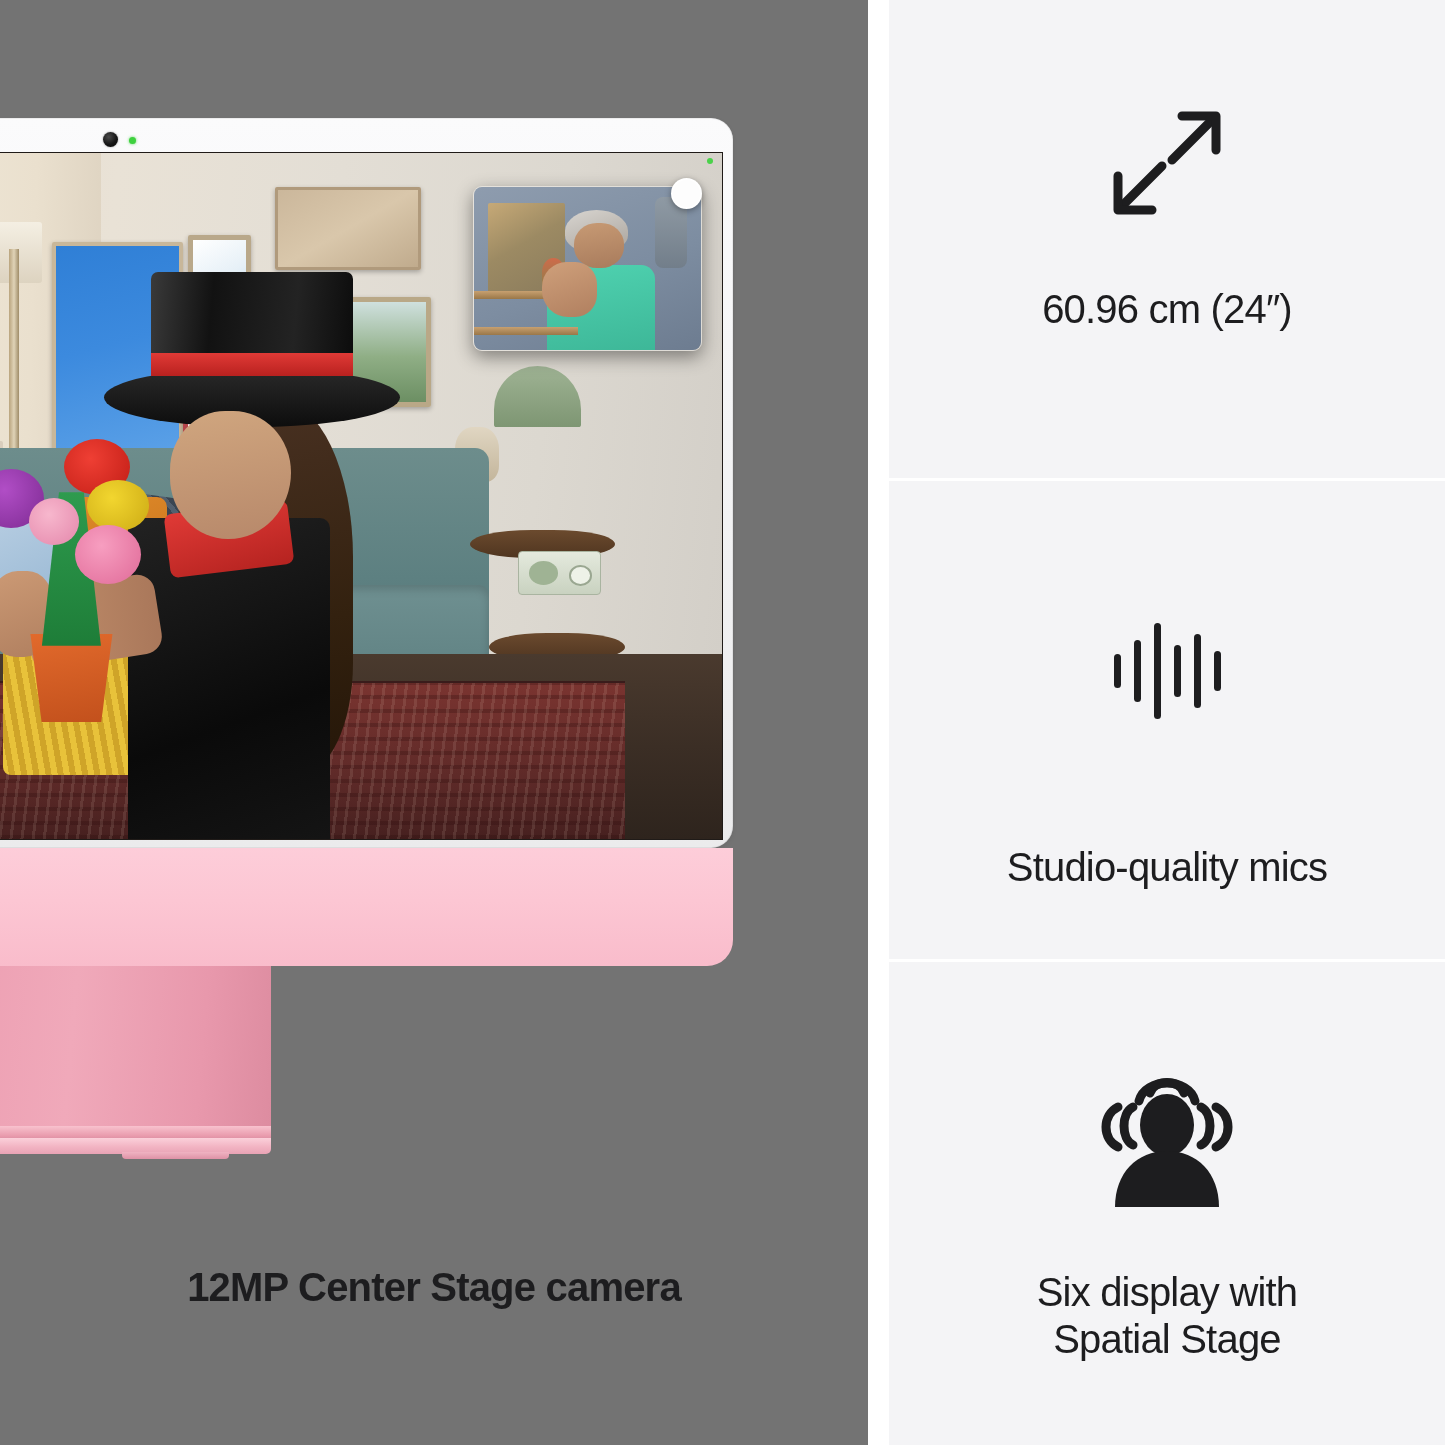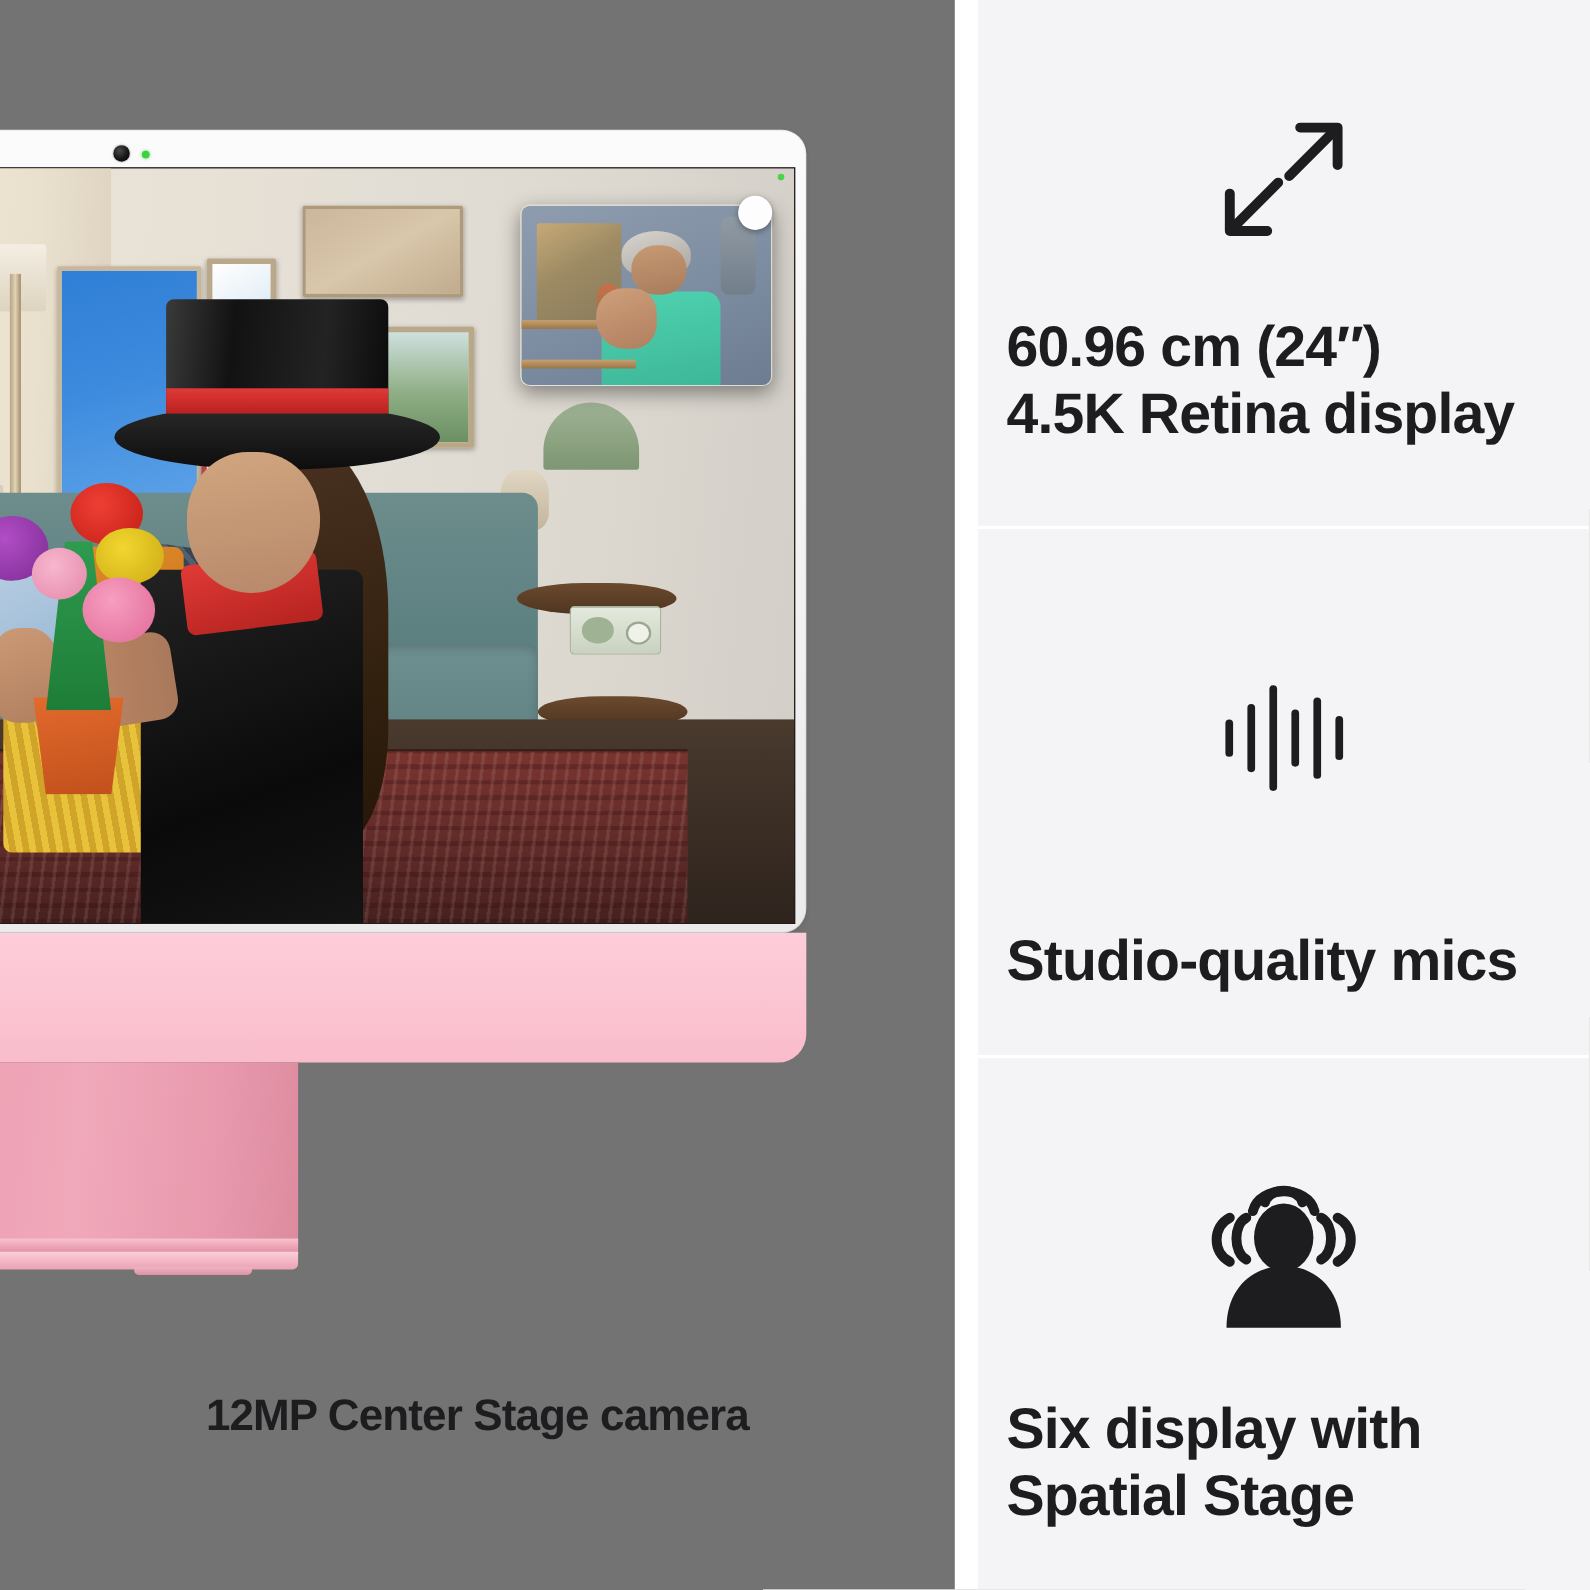--- a/index.html
+++ b/index.html
@@ -460,23 +460,23 @@
     justify-content: center;
     width: 100%;
   }
   #card-display .feature-icon { margin-top: 102px; height: 122px; }
   #card-mics    .feature-icon { margin-top: 135px; height: 110px; }
   #card-audio   .feature-icon { margin-top: 90px;  height: 165px; }
 
   .feature-label {
     margin-top: 0;
     width: 100%;
-    text-align: left;
-    font-size: 52px;
-    font-weight: 700;
+    text-align: center;
+    font-size: 40px;
+    font-weight: 400;
     letter-spacing: -0.8px;
     color: #1d1d1f;
     line-height: 1.18;
     padding: 0 26px;
   }
   #card-display .feature-label { margin-top: 62px; }
   #card-mics    .feature-label { margin-top: 118px; }
   #card-audio   .feature-label { margin-top: 52px; }
 
   .mic-bars { display:flex; align-items:center; gap:13px; height:100px; }
@@ -600,21 +600,20 @@
       <div class="feature-icon">
         <svg width="130" height="118" viewBox="0 0 130 118" fill="none" aria-hidden="true">
           <path d="M70 56 L112 14" stroke="#1d1d1f" stroke-width="9" stroke-linecap="round"></path>
           <path d="M80 12 L114 12 L114 46" stroke="#1d1d1f" stroke-width="9" stroke-linecap="round" stroke-linejoin="round" fill="none"></path>
           <path d="M60 62 L18 104" stroke="#1d1d1f" stroke-width="9" stroke-linecap="round"></path>
           <path d="M16 72 L16 106 L50 106" stroke="#1d1d1f" stroke-width="9" stroke-linecap="round" stroke-linejoin="round" fill="none"></path>
         </svg>
       </div>
       <div class="feature-label">
         <div>60.96 cm (24″)</div>
-        <div>4.5K Retina display</div>
       </div>
     </div>
 
     <div class="feature-card" id="card-mics">
       <div class="feature-icon">
         <div class="mic-bars">
           <div class="mic-bar" style="height:34px"></div>
           <div class="mic-bar" style="height:62px"></div>
           <div class="mic-bar" style="height:96px"></div>
           <div class="mic-bar" style="height:52px"></div>

